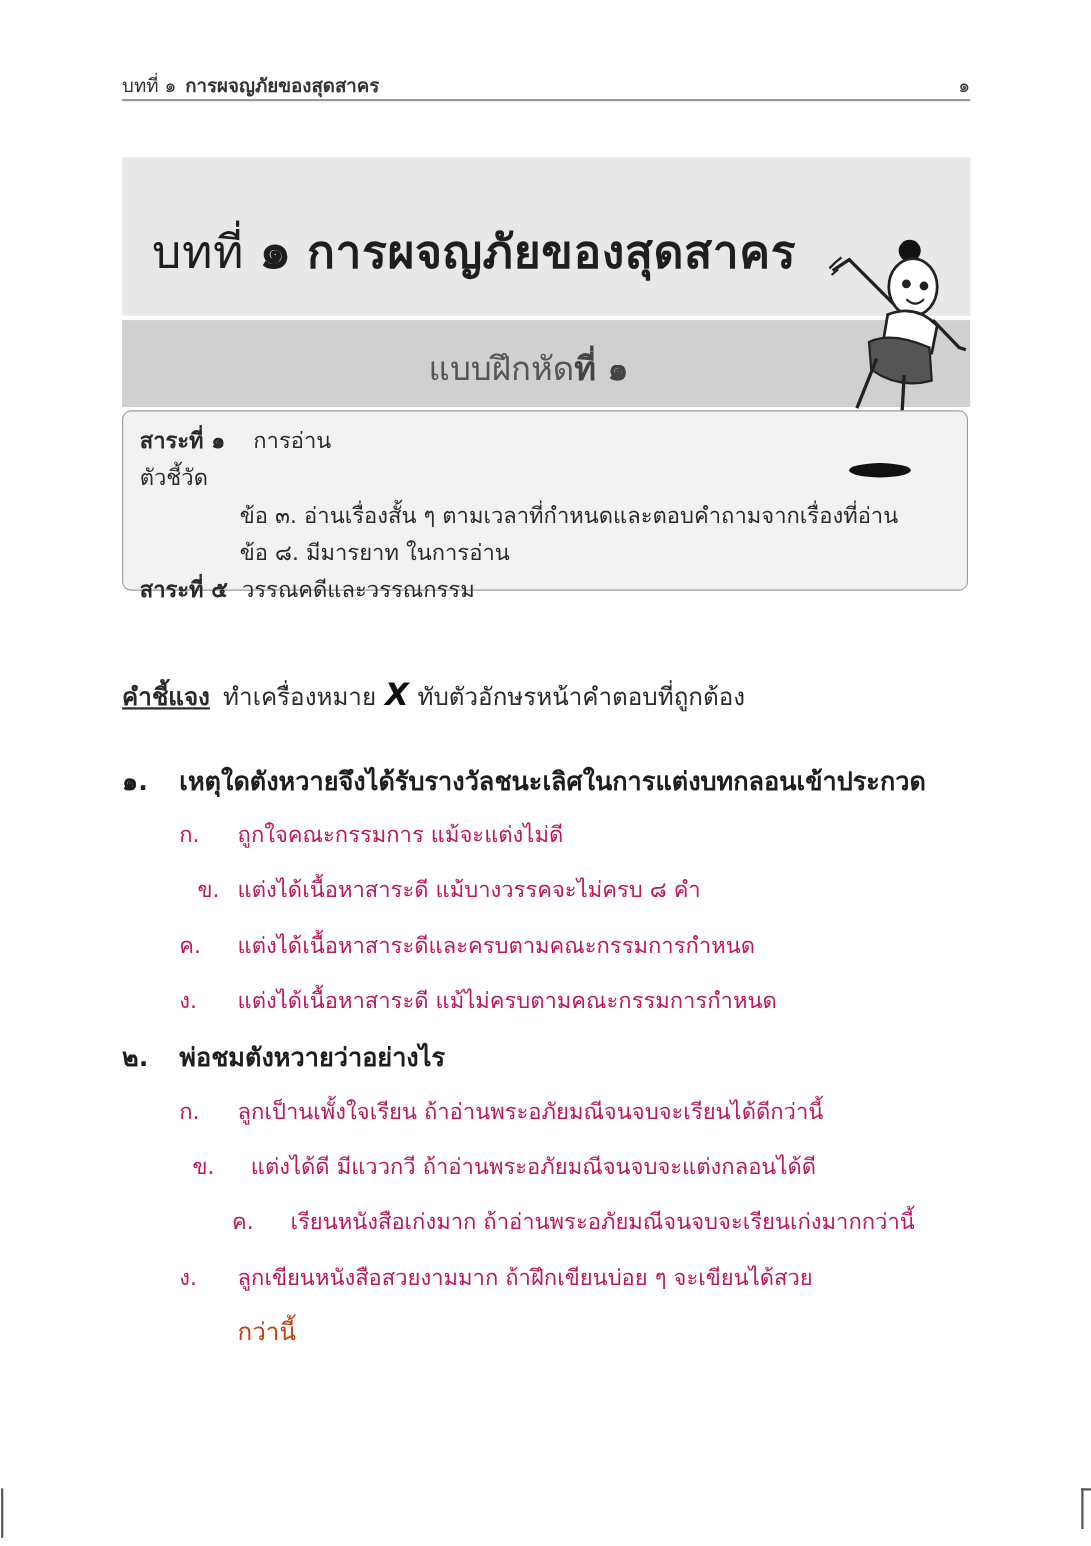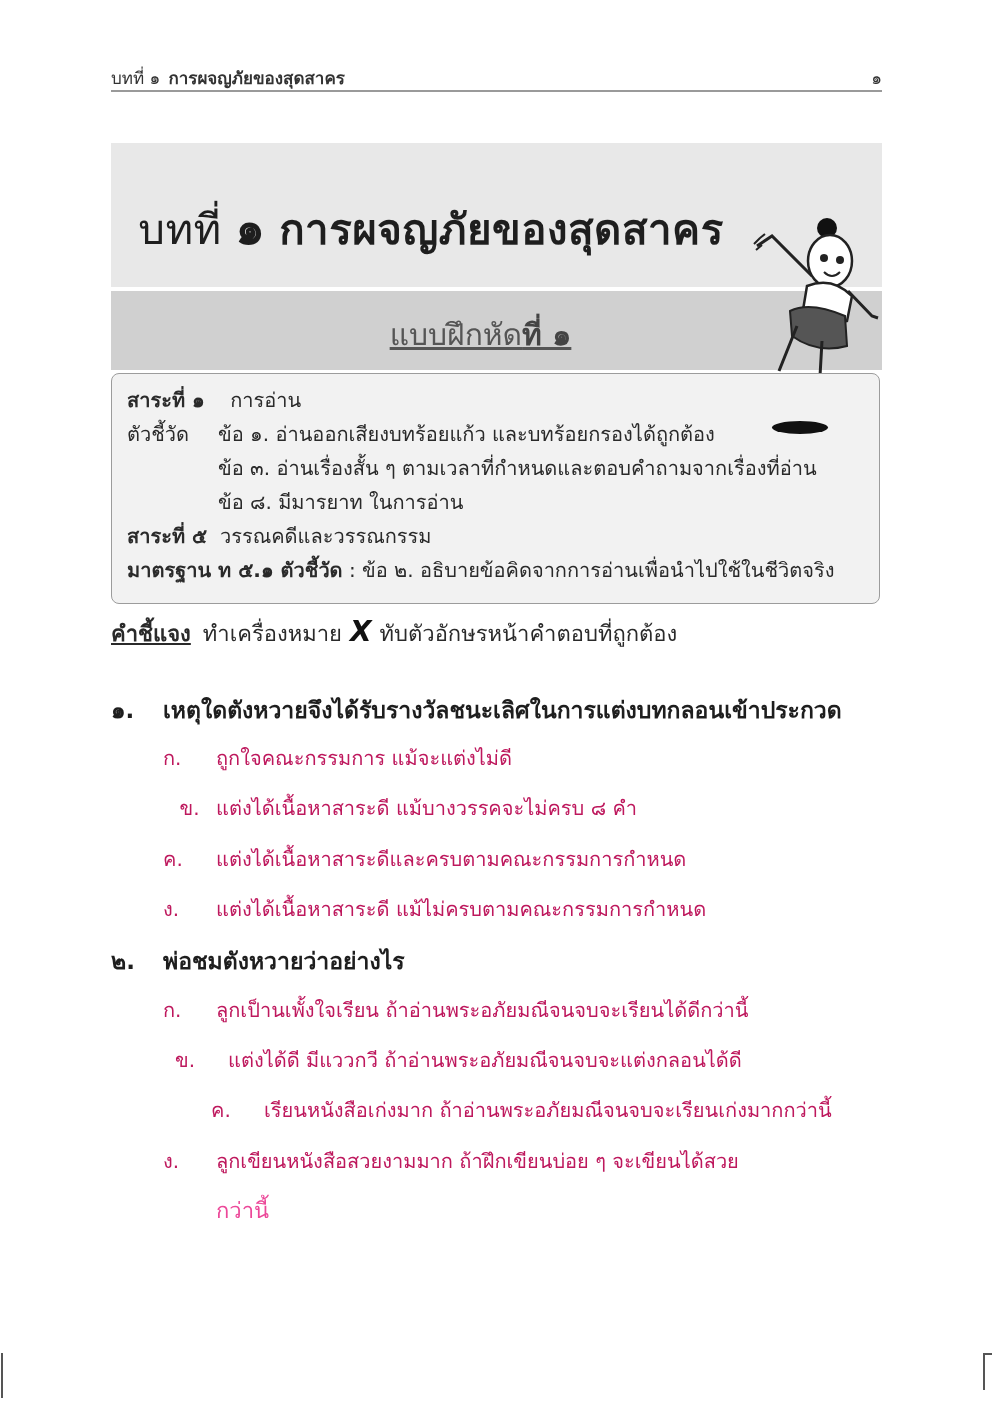--- a/index.html
+++ b/index.html
@@ -8,40 +8,40 @@
   .header { position:absolute; left:111px; top:62px; width:771px; height:28px; border-bottom:2px solid #9a9a9a; }
   .header .left { position:absolute; left:0; top:2px; font-size:17px; color:#333; }
   .header .left b { font-weight:bold; margin-left:8px; }
   .header .right { position:absolute; right:0; top:2px; font-size:17px; color:#333; }
 
   .title-band { position:absolute; left:111px; top:143px; width:771px; height:144px; background:#e8e8e8; }
   .title-band .title { position:absolute; left:0; width:640px; top:48px; text-align:center; font-size:42px; color:#1e1e1e; letter-spacing:0.5px; }
   .title-band .title .num { font-weight:bold; font-size:46px; }
   .title-band .title .rest { font-weight:bold; }
   .sub-band { position:absolute; left:111px; top:291px; width:771px; height:79px; background:#d0d0d0; }
-  .sub-band .sub { position:absolute; left:0; width:739px; top:20px; text-align:center; font-size:30px; color:#555;text-decoration:underline; }
+  .sub-band .sub { position:absolute; left:0; width:739px; top:20px; text-align:center; font-size:30px; color:#555; }
   .sub-band .sub b { color:#444; }
 
   .mascot { position:absolute; left:752px; top:206px; width:135px; height:200px; }
 
-  .info-box { position:absolute; left:111px; top:373px; width:769px; height:231px; background:#f2f2f2;
+  .info-box { position:absolute; left:111px; top:373px; width:769px; height:164px; background:#f2f2f2;
               border:1.5px solid #9c9c9c; border-radius:8px; box-sizing:border-box; }
   .info-line { position:absolute; font-size:20px; color:#2a2a2a; white-space:nowrap; }
   .info-line b { font-weight:bold; }
   .blob { position:absolute; left:772px; top:421px; width:56px; height:13px; background:#111; border-radius:50%; }
 
   .instr { position:absolute; left:111px; top:615px; font-size:22px; color:#2a2a2a; white-space:nowrap; }
   .instr b { font-weight:bold; margin-right:12px;text-decoration:underline; }
   .instr .xmark { font-weight:bold; font-style:italic; font-size:28px; margin:0 8px; color:#111; }
 
   .q { position:absolute; left:111px; font-size:23px; font-weight:bold; color:#1e1e1e; white-space:nowrap; }
   .q .qn { display:inline-block; width:52px; }
   .opt { position:absolute; left:163px; font-size:20px; color:#be185d; white-space:nowrap; }
   .opt .on { display:inline-block; width:53px; }
-  .cont { position:absolute; left:216px; font-size:22px; color:#ec4899; }
+  .cont { position:absolute; left:216px; font-size:22px; color:#c2410c; }
 
   .corner-l { position:absolute; left:0; top:1353px; width:1px; height:45px; border-right:2px solid #555; }
   .corner-r { position:absolute; left:983px; top:1353px; width:10px; height:35px; border-left:2px solid #555; border-top:2px solid #555; }
 </style>
 </head>
 <body>
 
 <div class="header">
   <div class="left">
     <span>บทที่ ๑</span><b>การผจญภัยของสุดสาคร</b>
@@ -76,28 +76,24 @@
   <path d="M38 105 q20 -10 55 5 l2 30 q-30 8 -55 -10 z" fill="#555" stroke="#222" stroke-width="2"></path>
   <path d="M45 120 l-10 25 l-8 20" stroke="#222" stroke-width="3" fill="none"></path>
   <path d="M70 135 l-2 35 l6 18" stroke="#222" stroke-width="3" fill="none"></path>
 </svg>
 
 <div class="info-box">
   <div class="info-line" style="left:15px; top:10px;">
     <b>สาระที่ ๑</b>&nbsp;&nbsp;&nbsp;&nbsp;<span>การอ่าน</span>
   </div>
   <div class="info-line" style="left:15px; top:44px;">ตัวชี้วัด</div>
-  <div class="info-line" style="left:106px; top:44px;">ข้อ ๑.  อ่านออกเสียงบทร้อยแก้ว และบทร้อยกรองได้ถูกต้อง</div>
   <div class="info-line" style="left:106px; top:78px;">ข้อ ๓.  อ่านเรื่องสั้น ๆ ตามเวลาที่กำหนดและตอบคำถามจากเรื่องที่อ่าน</div>
   <div class="info-line" style="left:106px; top:112px;">ข้อ ๘.  มีมารยาท ในการอ่าน</div>
   <div class="info-line" style="left:15px; top:146px;">
     <b>สาระที่  ๕</b>&nbsp;&nbsp;<span>วรรณคดีและวรรณกรรม</span>
-  </div>
-  <div class="info-line" style="left:15px; top:180px;">
-    <b>มาตรฐาน ท ๕.๑ ตัวชี้วัด</b> <span>: ข้อ ๒. อธิบายข้อคิดจากการอ่านเพื่อนำไปใช้ในชีวิตจริง</span>
   </div>
 </div>
 <div class="blob"></div>
 
 <div class="instr">
   <b>คำชี้แจง</b><span>ทำเครื่องหมาย</span><span class="xmark">X</span><span>ทับตัวอักษรหน้าคำตอบที่ถูกต้อง</span>
 </div>
 
 <div class="q" style="top:692px;">
   <span class="qn">๑.</span><span>เหตุใดตังหวายจึงได้รับรางวัลชนะเลิศในการแต่งบทกลอนเข้าประกวด</span>

